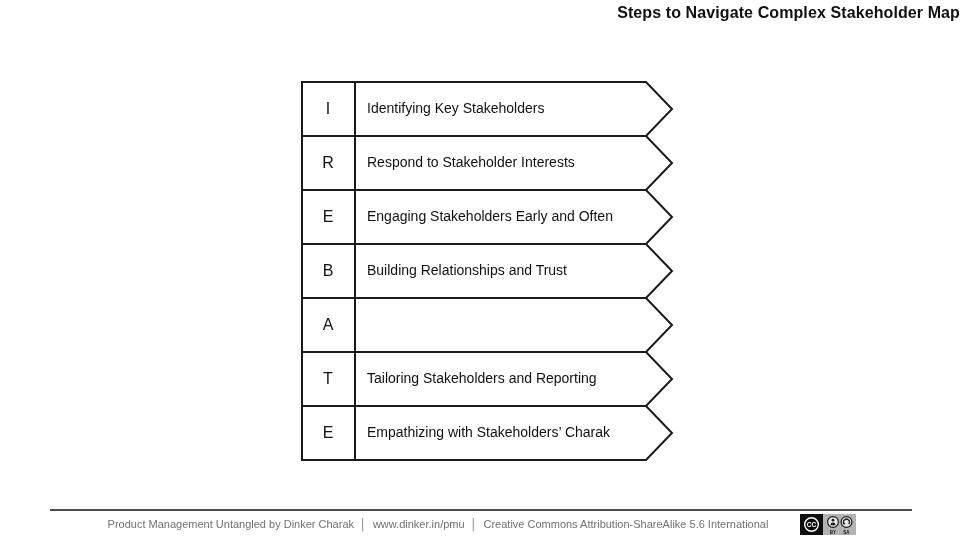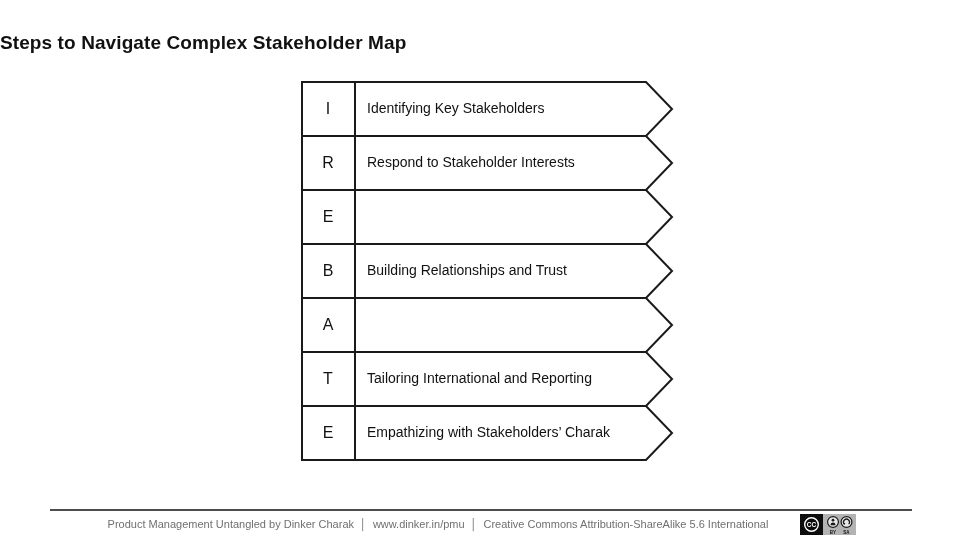--- a/index.html
+++ b/index.html
@@ -10,25 +10,25 @@
     width: 960px;
     height: 540px;
     position: relative;
     overflow: hidden;
     background: #ffffff;
     font-family: "Liberation Sans", sans-serif;
     color: #111111;
   }
   .slide-title {
     position: absolute;
-    top: 32px;
+    top: 4px;
     left: 0;
     width: 960px;
-    text-align: left;
-    font-size: 19px;
+    text-align: right;
+    font-size: 16px;
     font-weight: 600;
     letter-spacing: 0.1px;
     color: #111111;
   }
   .diagram {
     position: absolute;
     left: 301px;
     top: 81px;
     width: 373px;
   }
@@ -144,20 +144,21 @@
     <div class="letter">R</div>
     <div class="label">Respond to Stakeholder Interests</div>
   </div>
 
   <div class="row">
     <svg class="shape" viewBox="0 0 373 56">
       <polygon class="arrow" points="1,1 345,1 371,28 345,55 1,55"></polygon>
       <line class="divider-line" x1="54" y1="1" x2="54" y2="55"></line>
     </svg>
     <div class="letter">E</div>
+    <div class="label">Engaging Stakeholders Early and Often</div>
   </div>
 
   <div class="row">
     <svg class="shape" viewBox="0 0 373 56">
       <polygon class="arrow" points="1,1 345,1 371,28 345,55 1,55"></polygon>
       <line class="divider-line" x1="54" y1="1" x2="54" y2="55"></line>
     </svg>
     <div class="letter">B</div>
     <div class="label">Building Relationships and Trust</div>
   </div>
@@ -169,21 +170,21 @@
     </svg>
     <div class="letter">A</div>
   </div>
 
   <div class="row">
     <svg class="shape" viewBox="0 0 373 56">
       <polygon class="arrow" points="1,1 345,1 371,28 345,55 1,55"></polygon>
       <line class="divider-line" x1="54" y1="1" x2="54" y2="55"></line>
     </svg>
     <div class="letter">T</div>
-    <div class="label">Tailoring International and Reporting</div>
+    <div class="label">Tailoring Stakeholders and Reporting</div>
   </div>
 
   <div class="row">
     <svg class="shape" viewBox="0 0 373 56">
       <polygon class="arrow" points="1,1 345,1 371,28 345,55 1,55"></polygon>
       <line class="divider-line" x1="54" y1="1" x2="54" y2="55"></line>
     </svg>
     <div class="letter">E</div>
     <div class="label">Empathizing with Stakeholders’ Charak</div>
   </div>

